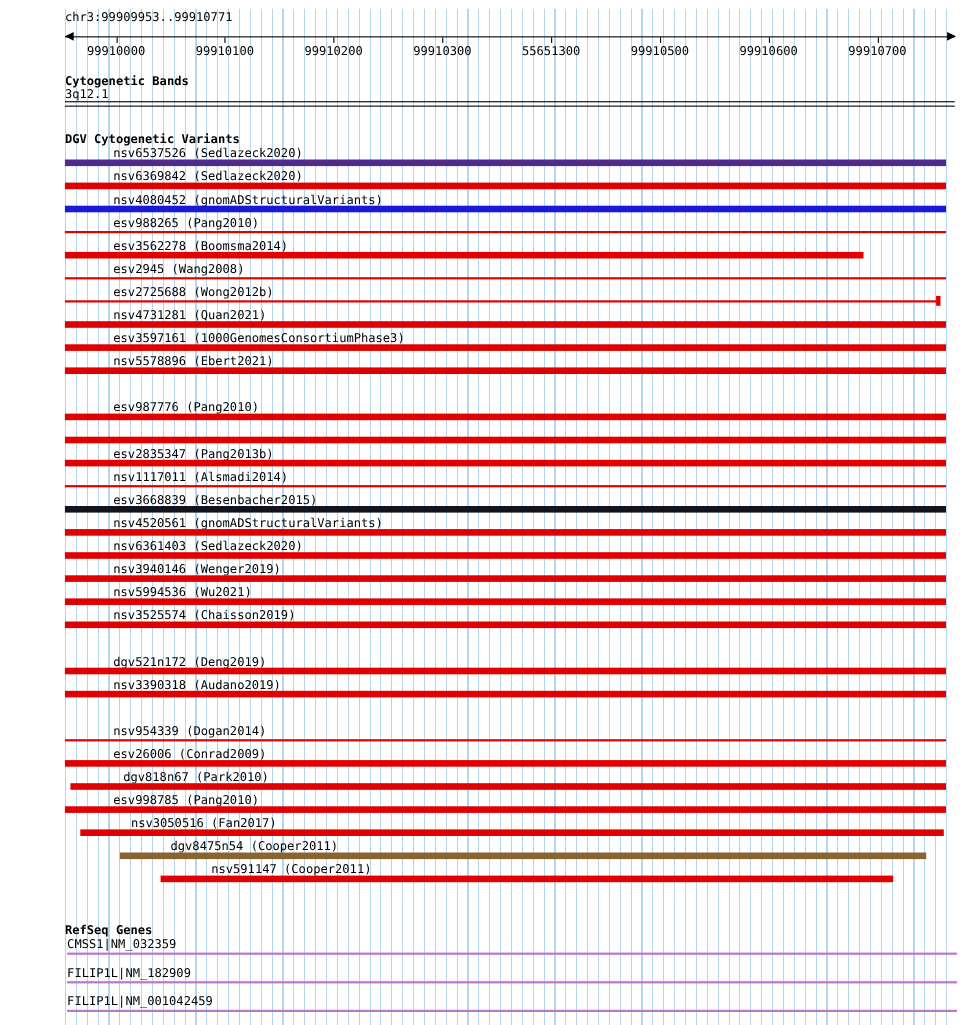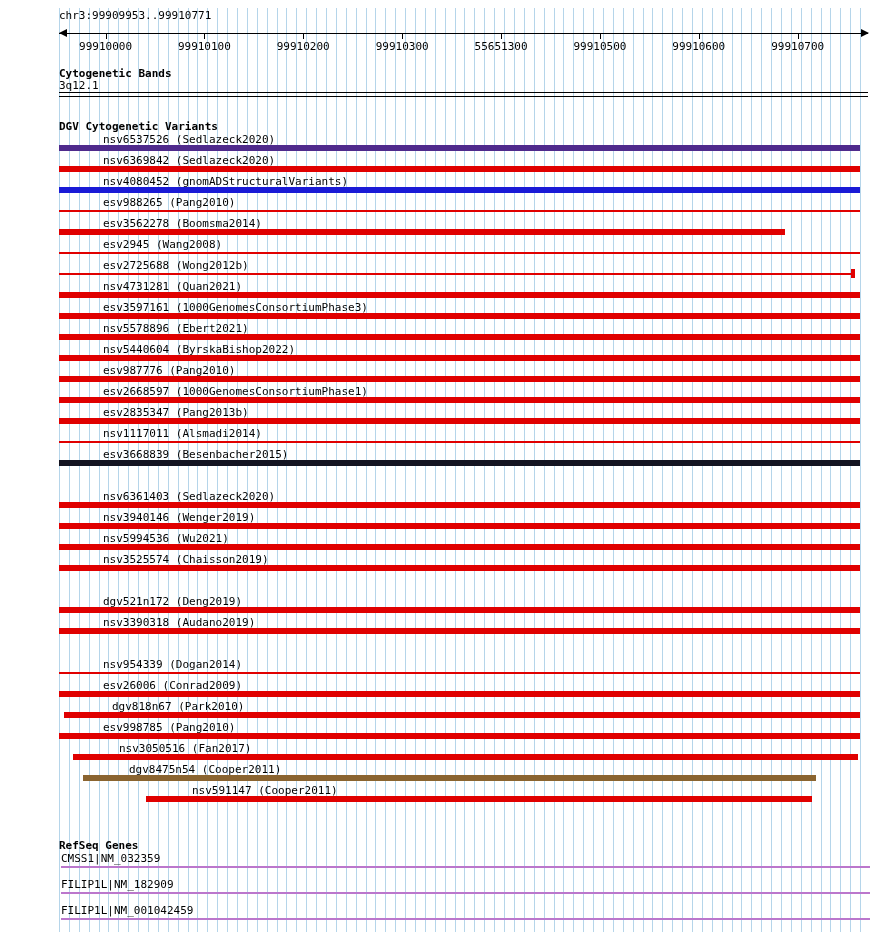--- a/index.html
+++ b/index.html
@@ -121,44 +121,43 @@
         <div class="track-bar thick" style="left: 0%; width: 100%; background: rgb(224, 0, 0);"></div>
       </div>
       <div class="track-row" style="top: 168px;">
         <div class="track-label" style="left: 0%;">esv3597161 (1000GenomesConsortiumPhase3)</div>
         <div class="track-bar thick" style="left: 0%; width: 100%; background: rgb(224, 0, 0);"></div>
       </div>
       <div class="track-row" style="top: 189px;">
         <div class="track-label" style="left: 0%;">nsv5578896 (Ebert2021)</div>
         <div class="track-bar thick" style="left: 0%; width: 100%; background: rgb(224, 0, 0);"></div>
       </div>
-      <div class="track-row" style="top: 210px;">
-        <div class="track-label" style="left: 0%;">nsv5440604 (ByrskaBishop2022)</div>
-        <div class="track-bar thick" style="left: 0%; width: 100%; background: rgb(224, 0, 0);"></div>
-      </div>
       <div class="track-row" style="top: 231px;">
         <div class="track-label" style="left: 0%;">esv987776 (Pang2010)</div>
         <div class="track-bar thick" style="left: 0%; width: 100%; background: rgb(224, 0, 0);"></div>
       </div>
       <div class="track-row" style="top: 252px;">
-        <div class="track-label" style="left: 0%;">esv2668597 (1000GenomesConsortiumPhase1)</div>
         <div class="track-bar thick" style="left: 0%; width: 100%; background: rgb(224, 0, 0);"></div>
       </div>
       <div class="track-row" style="top: 273px;">
         <div class="track-label" style="left: 0%;">esv2835347 (Pang2013b)</div>
         <div class="track-bar thick" style="left: 0%; width: 100%; background: rgb(224, 0, 0);"></div>
       </div>
       <div class="track-row" style="top: 294px;">
         <div class="track-label" style="left: 0%;">nsv1117011 (Alsmadi2014)</div>
         <div class="track-bar thin" style="left: 0%; width: 100%; background: rgb(224, 0, 0);"></div>
       </div>
       <div class="track-row" style="top: 315px;">
         <div class="track-label" style="left: 0%;">esv3668839 (Besenbacher2015)</div>
         <div class="track-bar thick" style="left: 0%; width: 100%; background: rgb(19, 19, 32);"></div>
       </div>
+      <div class="track-row" style="top: 336px;">
+        <div class="track-label" style="left: 0%;">nsv4520561 (gnomADStructuralVariants)</div>
+        <div class="track-bar thick" style="left: 0%; width: 100%; background: rgb(224, 0, 0);"></div>
+      </div>
       <div class="track-row" style="top: 357px;">
         <div class="track-label" style="left: 0%;">nsv6361403 (Sedlazeck2020)</div>
         <div class="track-bar thick" style="left: 0%; width: 100%; background: rgb(224, 0, 0);"></div>
       </div>
       <div class="track-row" style="top: 378px;">
         <div class="track-label" style="left: 0%;">nsv3940146 (Wenger2019)</div>
         <div class="track-bar thick" style="left: 0%; width: 100%; background: rgb(224, 0, 0);"></div>
       </div>
       <div class="track-row" style="top: 399px;">
         <div class="track-label" style="left: 0%;">nsv5994536 (Wu2021)</div>
@@ -189,21 +188,21 @@
         <div class="track-bar thick" style="left: 0.6%; width: 99.4%; background: rgb(224, 0, 0);"></div>
       </div>
       <div class="track-row" style="top: 588px;">
         <div class="track-label" style="left: 0%;">esv998785 (Pang2010)</div>
         <div class="track-bar thick" style="left: 0%; width: 100%; background: rgb(224, 0, 0);"></div>
       </div>
       <div class="track-row" style="top: 609px;">
         <div class="track-label" style="left: 16px;">nsv3050516 (Fan2017)</div>
         <div class="track-bar thick" style="left: 1.7%; width: 98%; background: rgb(224, 0, 0);"></div>
       </div>
-      <div class="track-row" style="top: 630px;">
+      <div class="track-row" style="top: 630px; margin-left: 26px;">
         <div class="track-label" style="left: 26px;">dgv8475n54 (Cooper2011)</div>
         <div class="track-bar thick" style="left: 3%; width: 91.5%; background: rgb(138, 100, 48);"></div>
       </div>
       <div class="track-row" style="top: 651px;">
         <div class="track-label" style="left: 89px;">nsv591147 (Cooper2011)</div>
         <div class="track-bar thick" style="left: 10.9%; width: 83.1%; background: rgb(224, 0, 0);"></div>
       </div>
     </div>
 
   <div class="abs bold refseq-header">RefSeq Genes</div>

